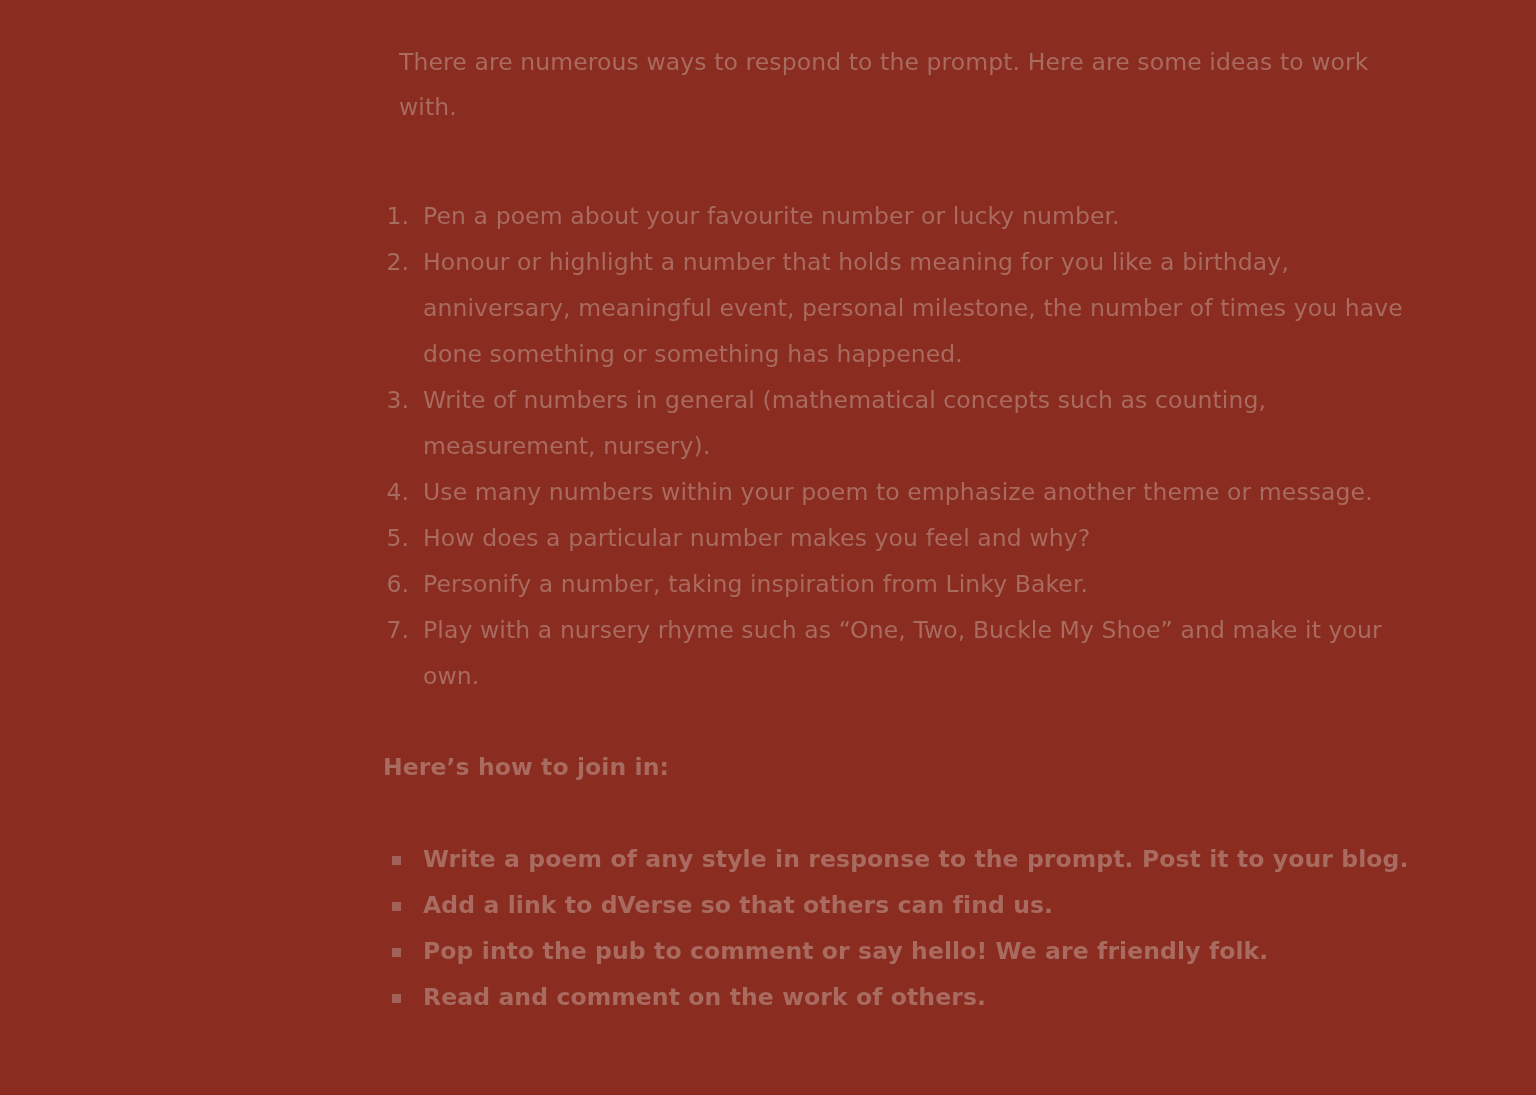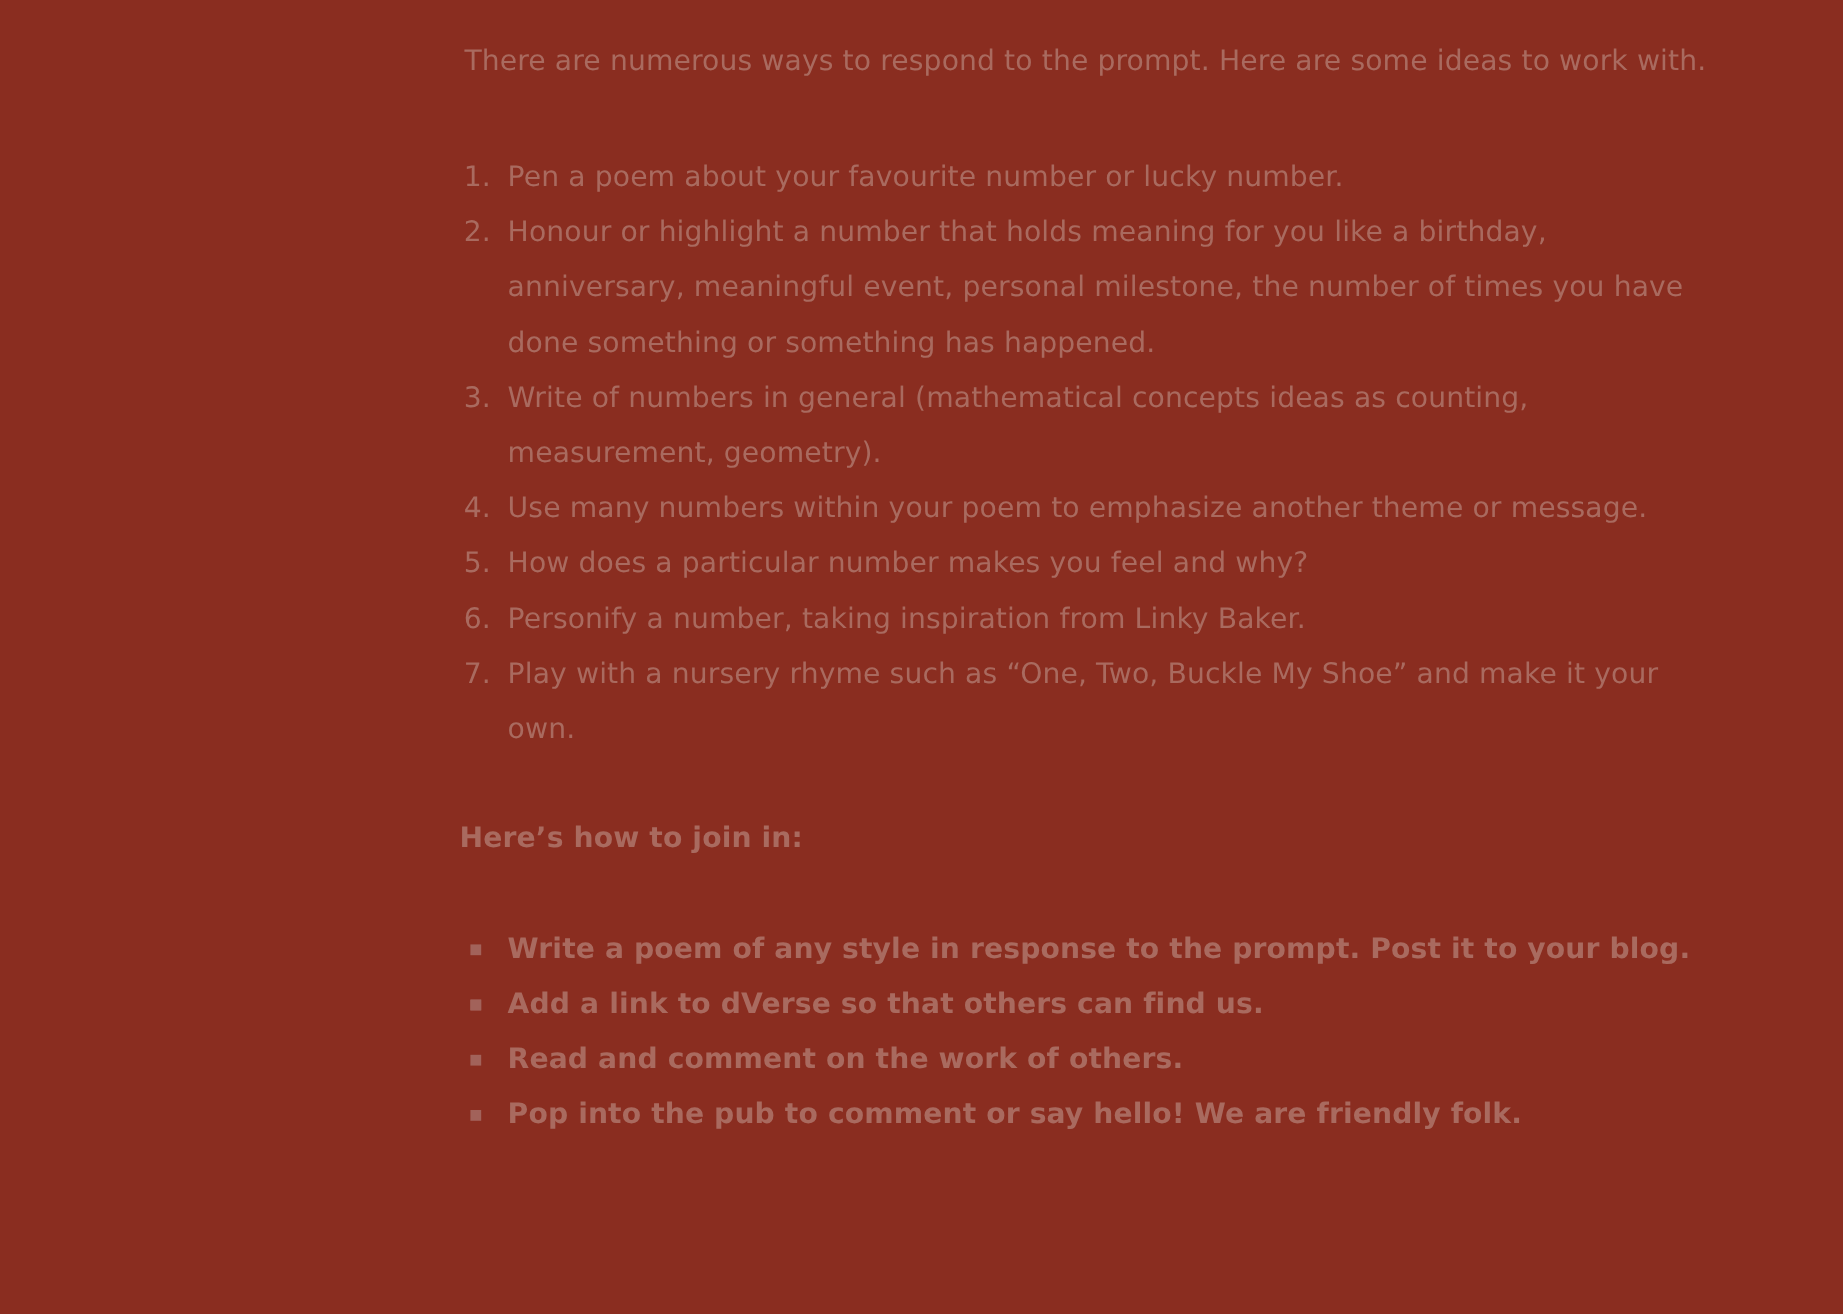--- a/index.html
+++ b/index.html
@@ -23,21 +23,21 @@
   .content {
     position: absolute;
     left: 383px;
     top: 0px;
     width: 1060px;
   }
   .intro {
     font-size: 23.5px;
     line-height: 45px;
     color: #a96a5f;
-    margin: 4px;
+    margin: 16px;
     padding-top: 24px;
     letter-spacing: 0.1px;
   }
   ol.ideas {
     list-style: none;
     margin: 0;
     padding: 0;
     padding-top: 47px;
   }
   ol.ideas > li {
@@ -101,21 +101,21 @@
       <li>
         <span class="num">1.</span>
         <span>Pen a poem about your favourite number or lucky number.</span>
       </li>
       <li>
         <span class="num">2.</span>
         <span>Honour or highlight a number that holds meaning for you like a birthday, anniversary, meaningful event, personal milestone, the number of times you have done something or something has happened.</span>
       </li>
       <li>
         <span class="num">3.</span>
-        <span>Write of numbers in general (mathematical concepts ideas as counting, measurement, geometry).</span>
+        <span>Write of numbers in general (mathematical concepts such as counting, measurement, nursery).</span>
       </li>
       <li>
         <span class="num">4.</span>
         <span>Use many numbers within your poem to emphasize another theme or message.</span>
       </li>
       <li>
         <span class="num">5.</span>
         <span>How does a particular number makes you feel and why?</span>
       </li>
       <li>
@@ -137,22 +137,22 @@
       </li>
       <li>
         <span class="bullet"></span>
       </li>
       <li>
         <span class="bullet"></span>
         <span>Add a link to dVerse so that others can find us.</span>
       </li>
       <li>
         <span class="bullet"></span>
-        <span>Read and comment on the work of others.</span>
+        <span>Pop into the pub to comment or say hello! We are friendly folk.</span>
       </li>
       <li>
         <span class="bullet"></span>
-        <span>Pop into the pub to comment or say hello! We are friendly folk.</span>
+        <span>Read and comment on the work of others.</span>
       </li>
     </ul>
 
   </div>
 </div>
 
 </body></html>

